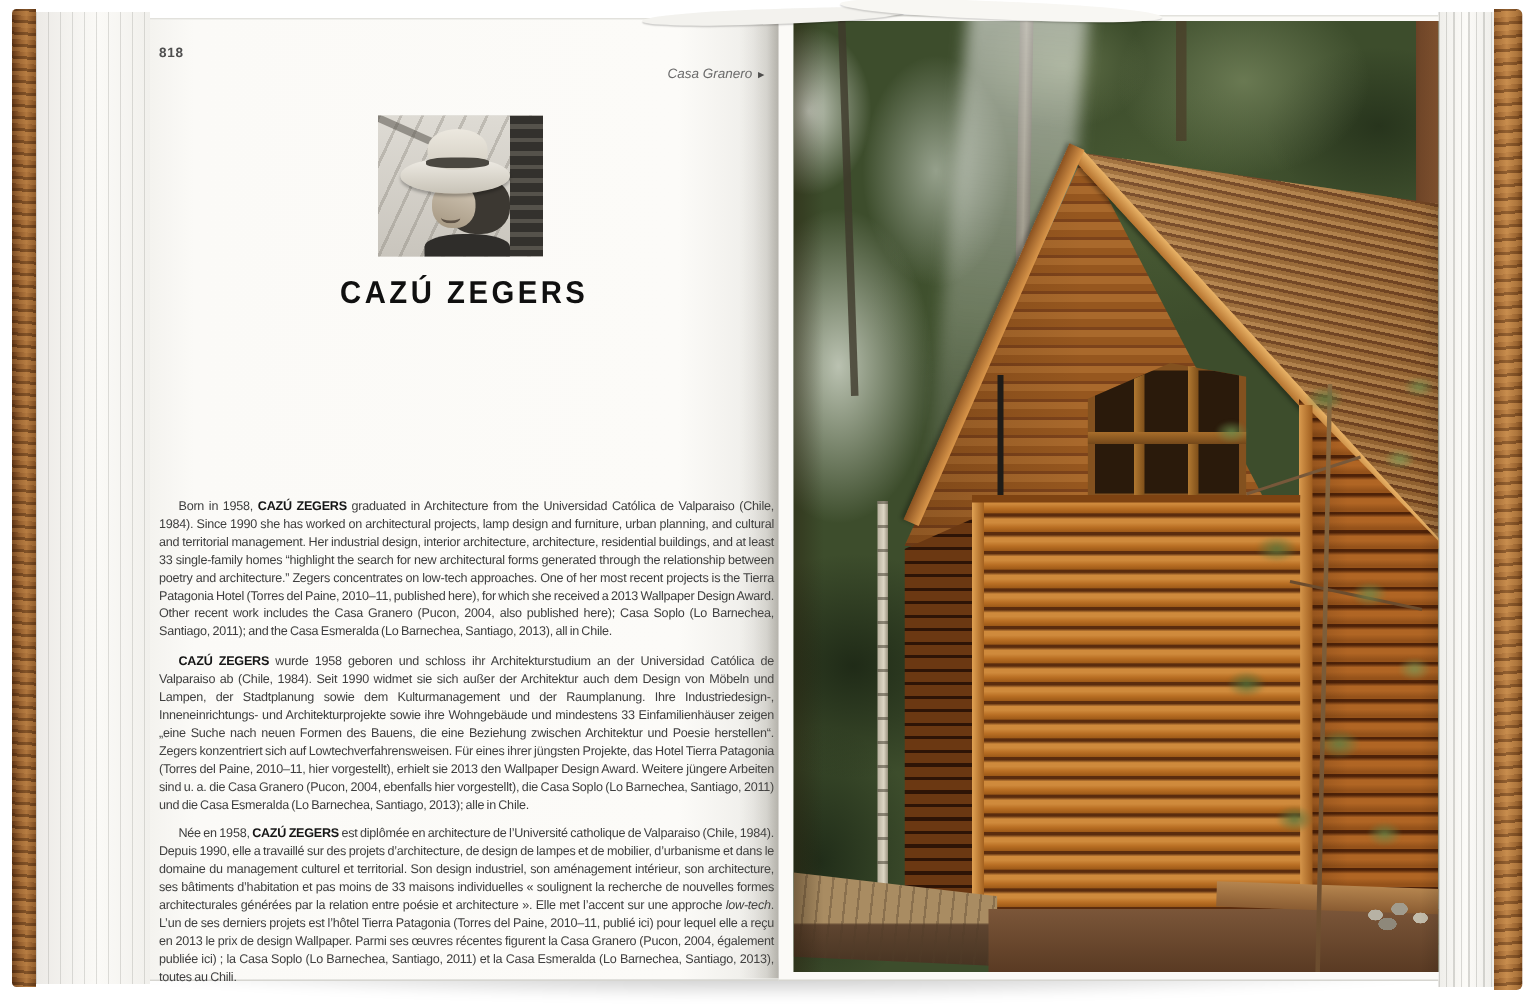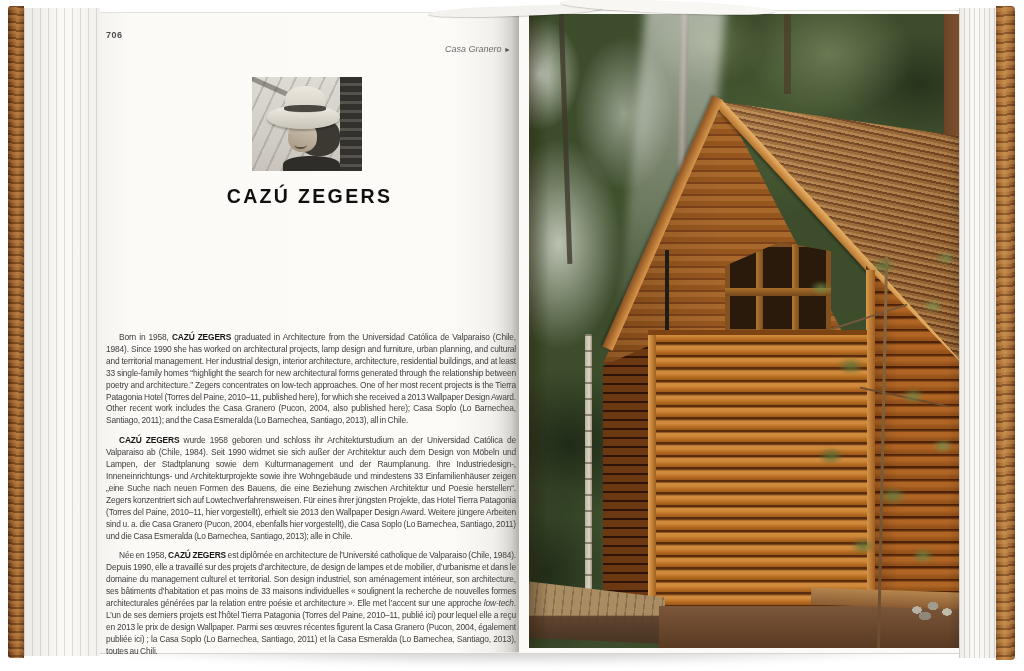--- a/index.html
+++ b/index.html
@@ -177,21 +177,21 @@
 <div class="abs book-shadow"></div>
 
 <div class="abs edge-wood-left"></div>
 <div class="abs stack-left"></div>
 <div class="abs stack-right"></div>
 <div class="abs edge-wood-right"></div>
 
 <div class="abs page-right"></div>
 
 <div class="abs page-left">
-  <div class="abs pnum">706</div>
+  <div class="abs pnum">818</div>
   <div class="abs rhead">
     <span>Casa Granero</span>
     <span class="arr">►</span>
   </div>
 
   <div class="abs portrait">
     <div class="beam"></div>
     <div class="dark-strip"></div>
     <div class="hair"></div>
     <div class="face"></div>

